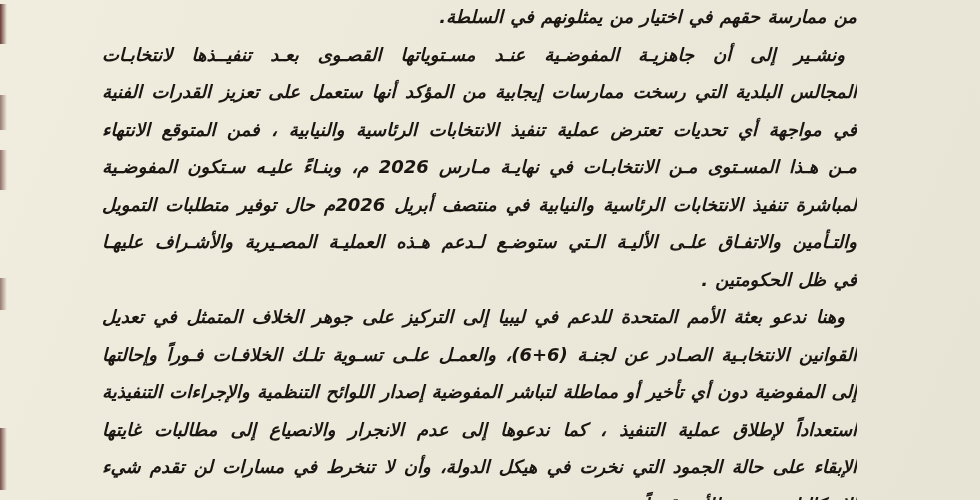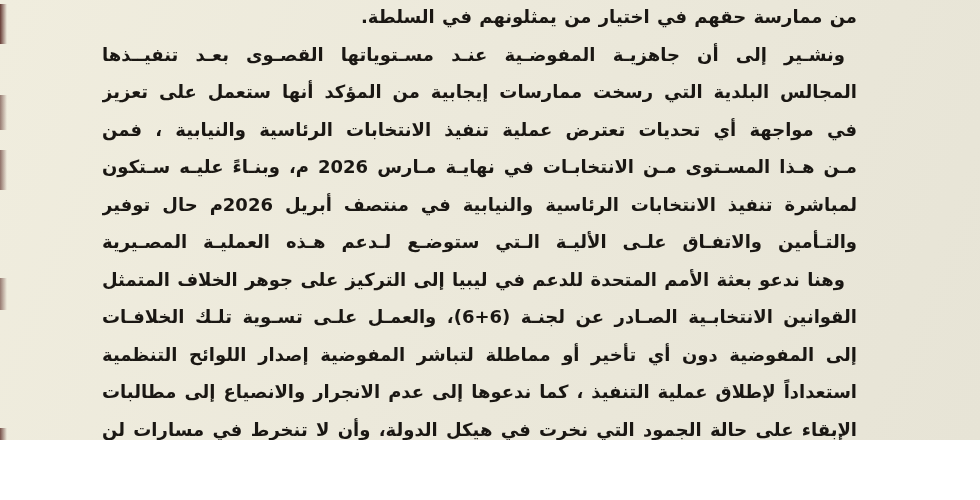--- a/index.html
+++ b/index.html
@@ -5,23 +5,24 @@
   html, body {
     margin: 0;
     padding: 0;
     width: 980px;
     height: 500px;
     overflow: hidden;
   }
   .paper {
     position: relative;
     width: 980px;
-    height: 440px;
+    height: 500px;
     background: linear-gradient(112deg, #f0edde 0%, #ece9db 45%, #e7e4d6 100%);
     overflow: hidden;
+    font-style: italic;
   }
   
   .edge-strip {
     position: absolute;
     left: 0;
     width: 7px;
     background: linear-gradient(to right, #4e1d18, rgba(95,40,32,0));
     opacity: 0.85;
   }
   .edge-strip.s1 { top: 4px;   height: 40px; }
@@ -70,20 +71,21 @@
   <div class="edge-strip s5"></div>
 
   <div class="text-block">
     <div class="line short">من ممارسة حقهم في اختيار من يمثلونهم في السلطة.</div>
     <div class="line indent">ونشـير إلى أن جاهزيـة المفوضـية عنـد مسـتوياتها القصـوى بعـد تنفيــذها لانتخابـات</div>
     <div class="line">المجالس البلدية التي رسخت ممارسات إيجابية من المؤكد أنها ستعمل على تعزيز القدرات الفنية</div>
     <div class="line">في مواجهة أي تحديات تعترض عملية تنفيذ الانتخابات الرئاسية والنيابية ، فمن المتوقع الانتهاء</div>
     <div class="line">مـن هـذا المسـتوى مـن الانتخابـات في نهايـة مـارس 2026 م، وبنـاءً عليـه سـتكون المفوضـية جـاهزة</div>
     <div class="line">لمباشرة تنفيذ الانتخابات الرئاسية والنيابية في منتصف أبريل 2026م حال توفير متطلبات التمويل</div>
     <div class="line">والتـأمين والاتفـاق علـى الأليـة الـتي ستوضـع لـدعم هـذه العمليـة المصـيرية والأشـراف عليهـا</div>
+    <div class="line short">في ظل الحكومتين .</div>
     <div class="line indent">وهنا ندعو بعثة الأمم المتحدة للدعم في ليبيا إلى التركيز على جوهر الخلاف المتمثل في تعديل</div>
     <div class="line">القوانين الانتخابـية الصـادر عن لجنـة (6+6)، والعمـل علـى تسـوية تلـك الخلافـات فـوراً وإحالتها</div>
     <div class="line">إلى المفوضية دون أي تأخير أو مماطلة لتباشر المفوضية إصدار اللوائح التنظمية والإجراءات التنفيذية</div>
     <div class="line">استعداداً لإطلاق عملية التنفيذ ، كما ندعوها إلى عدم الانجرار والانصياع إلى مطالبات غايتها</div>
     <div class="line">الإبقاء على حالة الجمود التي نخرت في هيكل الدولة، وأن لا تنخرط في مسارات لن تقدم شيء لجذور</div>
     <div class="line short">الإشكاليات وتقدم للأمة قدماً</div>
   </div>
 
 </div>
 

